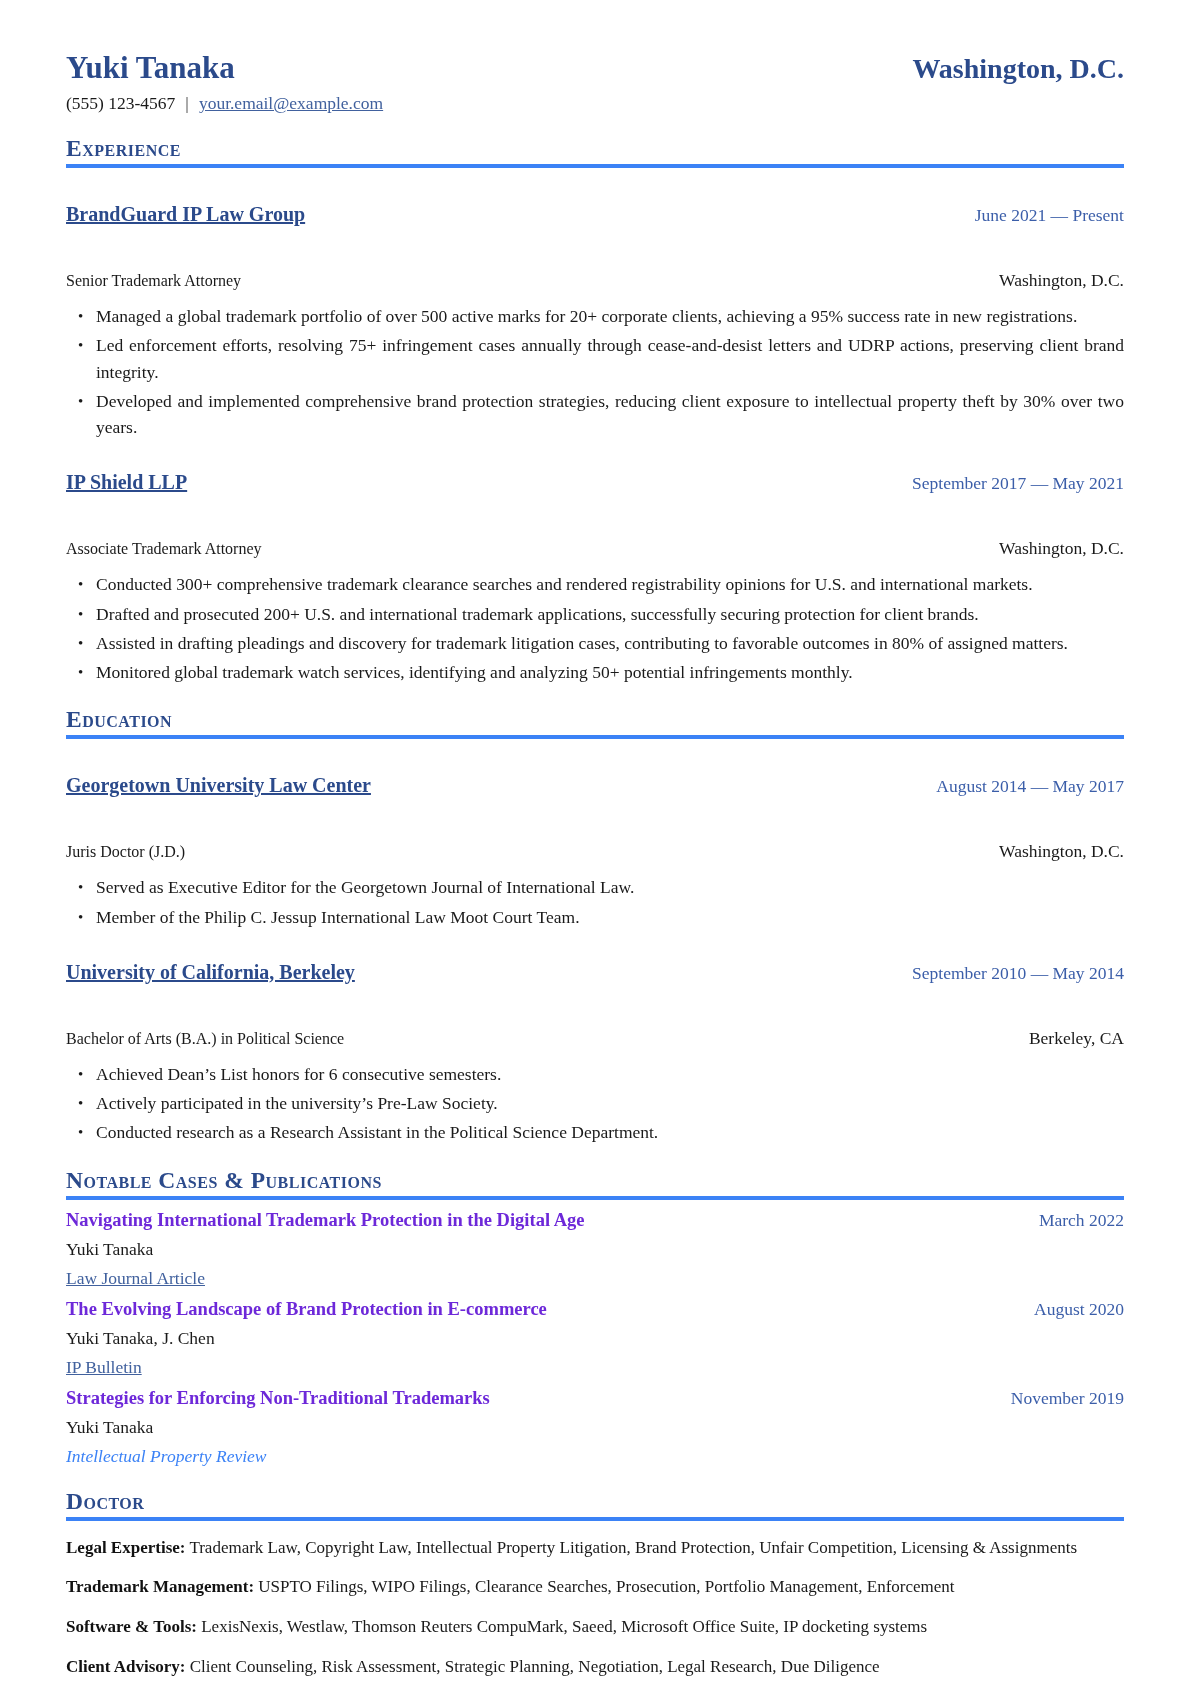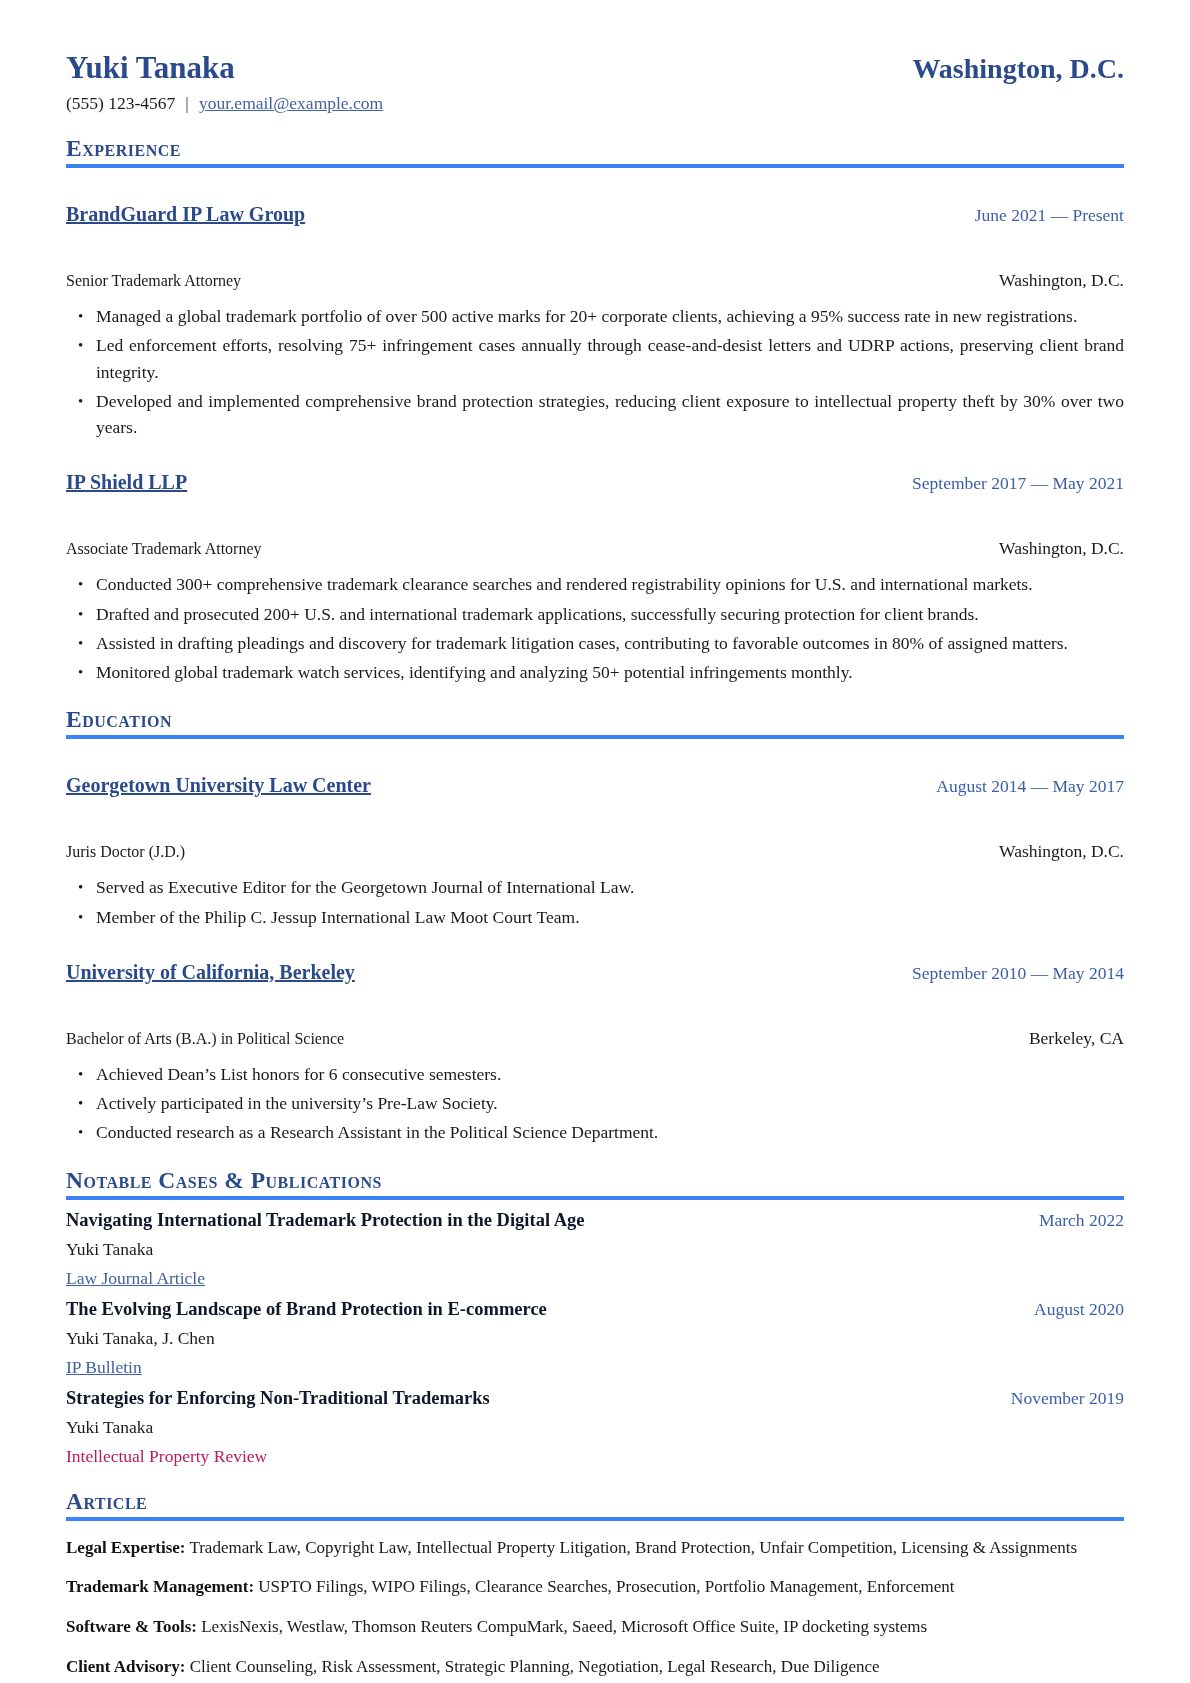--- a/index.html
+++ b/index.html
@@ -57,26 +57,26 @@
     position: absolute;
     left: -18px;
     top: 0;
     font-size: 0.85em;
     line-height: 1.8;
   }
 
   
   .pub { margin-top: 10px; }
   .pub-row { display: flex; justify-content: space-between; align-items: baseline; }
-  .pub-title { font-size: 18.5px; font-weight: bold; color: #0f172a; }
+  .pub-title { font-size: 18.5px; font-weight: bold; color: #6d28d9; }
   .pub-date { font-size: 17.5px; color: #3b5ea9; white-space: nowrap; }
   .pub-authors { margin-top: 8px; font-size: 17.5px; color: #1a1a1a; }
   .pub-venue { margin-top: 8px; font-size: 17.5px; }
   a.venue-link { color: #41619e; }
-  .venue-plain { color: #be185d; text-decoration: none; }
+  .venue-plain { color: #3b82f6; text-decoration: none; font-style: italic; }
 
   
   .skill-line {
     margin-top: 14px;
     font-size: 17px;
     line-height: 1.52;
     text-align: justify;
     color: #1a1a1a;
   }
   .skill-label { font-weight: bold; color: #111; }
@@ -184,21 +184,21 @@
 
   <div class="pub">
     <div class="pub-row">
       <span class="pub-title">Strategies for Enforcing Non-Traditional Trademarks</span>
       <span class="pub-date">November 2019</span>
     </div>
     <div class="pub-authors">Yuki Tanaka</div>
     <div class="pub-venue"><span class="venue-plain">Intellectual Property Review</span></div>
   </div>
 
-  <div class="section-title">Article</div>
+  <div class="section-title">Doctor</div>
 
   <div class="skill-line">
     <span class="skill-label">Legal Expertise:</span>
     <span>Trademark Law, Copyright Law, Intellectual Property Litigation, Brand Protection, Unfair Competition, Licensing &amp; Assignments</span>
   </div>
   <div class="skill-line">
     <span class="skill-label">Trademark Management:</span>
     <span>USPTO Filings, WIPO Filings, Clearance Searches, Prosecution, Portfolio Management, Enforcement</span>
   </div>
   <div class="skill-line">

